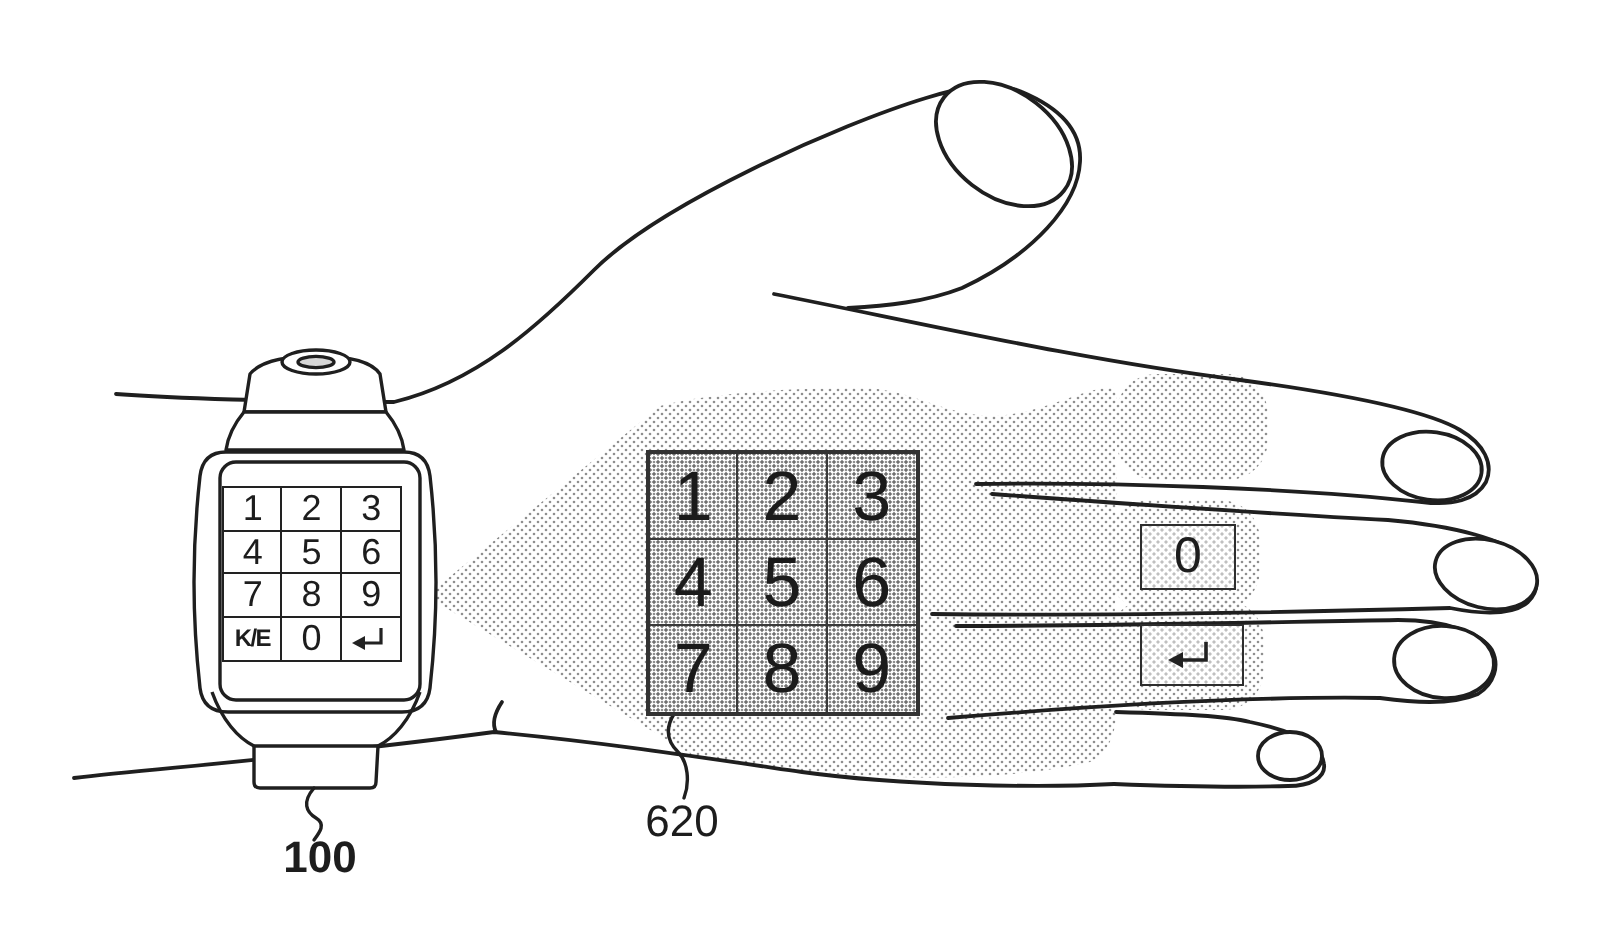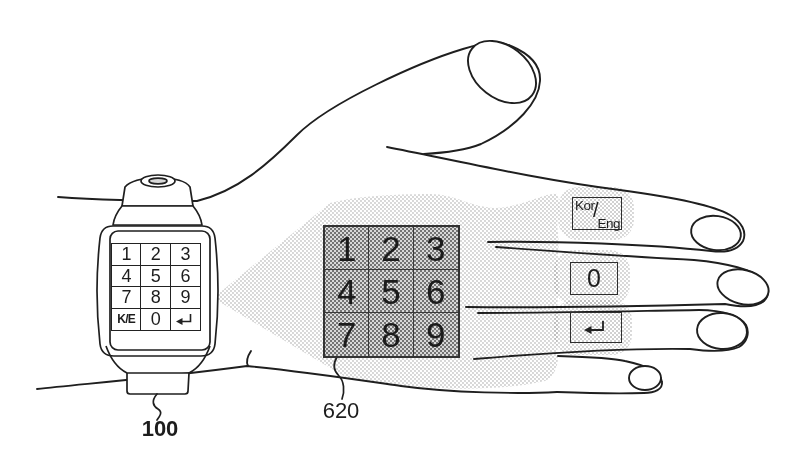--- a/index.html
+++ b/index.html
@@ -187,25 +187,20 @@
     <div class="pk-cell">2</div>
     <div class="pk-cell">3</div>
     <div class="pk-cell">4</div>
     <div class="pk-cell">5</div>
     <div class="pk-cell">6</div>
     <div class="pk-cell">7</div>
     <div class="pk-cell">8</div>
     <div class="pk-cell">9</div>
   </div>
 
-  <div class="finger-key key-lang dotted-light">
-    <span class="kor">Kor</span>
-    <span class="slash">/</span>
-    <span class="eng">Eng</span>
-  </div>
 
   <div class="finger-key key-zero dotted-light">
     <span>0</span>
   </div>
 
   <div class="finger-key key-enter dotted-light">
     <svg width="28" height="17" viewBox="0 0 28 17">
       <path d="M 21,2 V 11 H 7" stroke="#222" stroke-width="1.8" fill="none"></path>
       <polygon points="2,11 9.5,7 9.5,15" fill="#222"></polygon>
     </svg>

